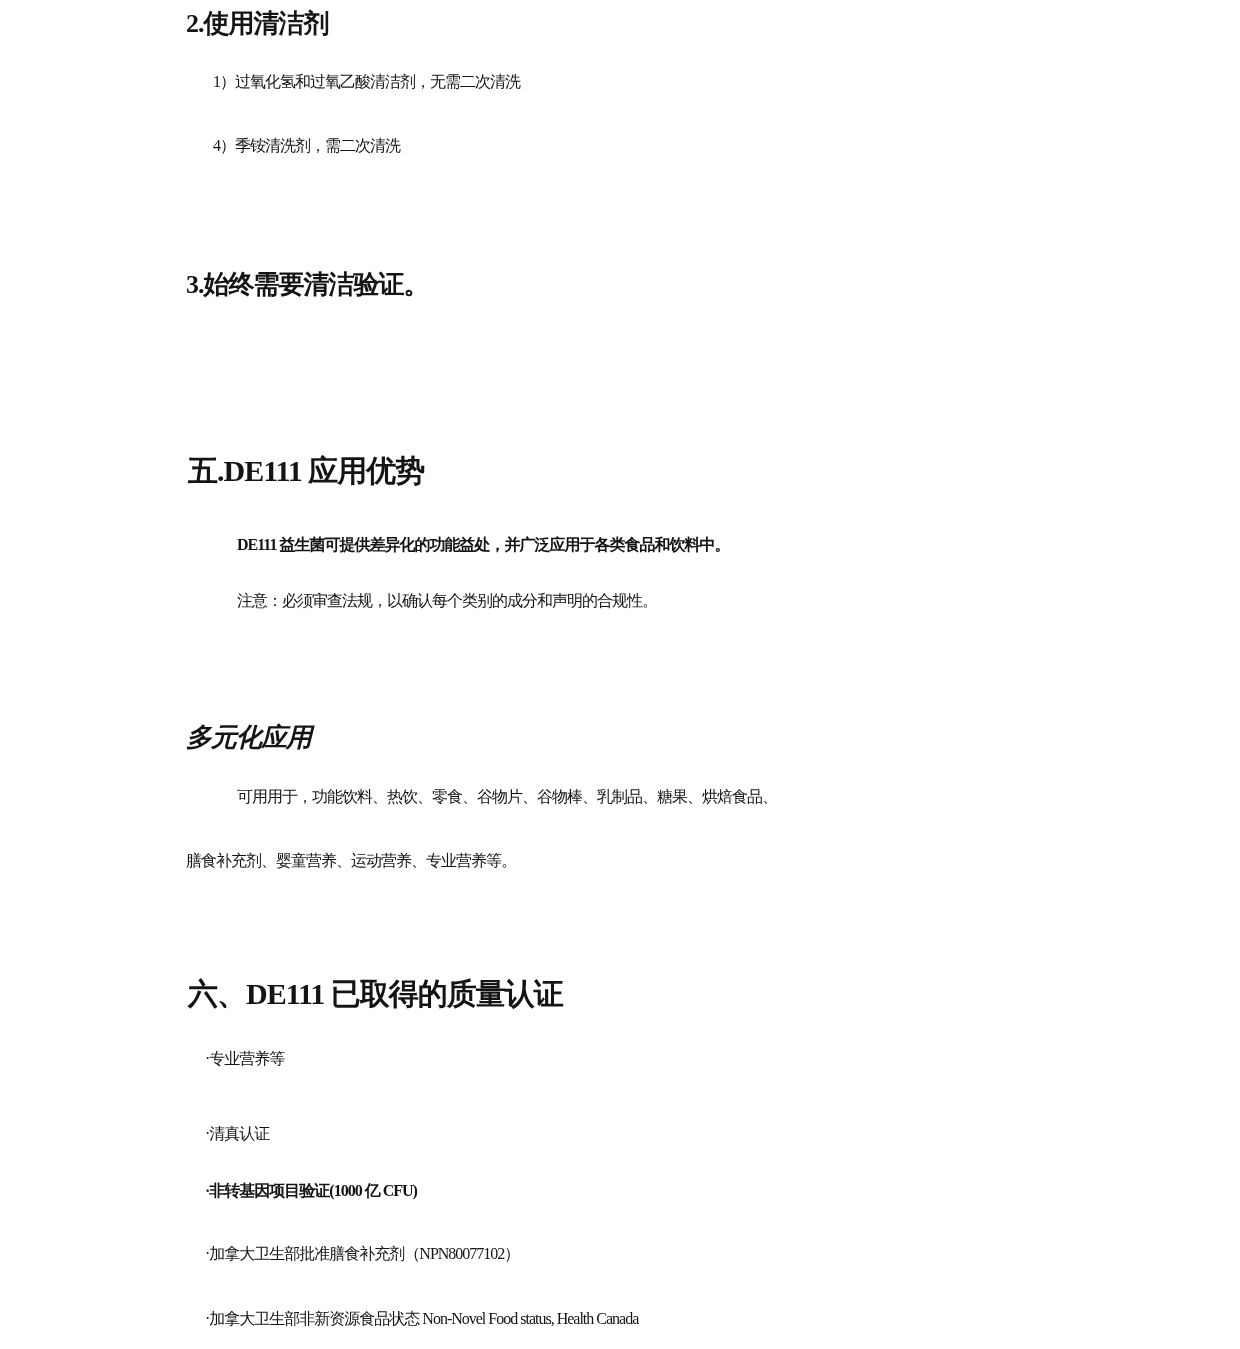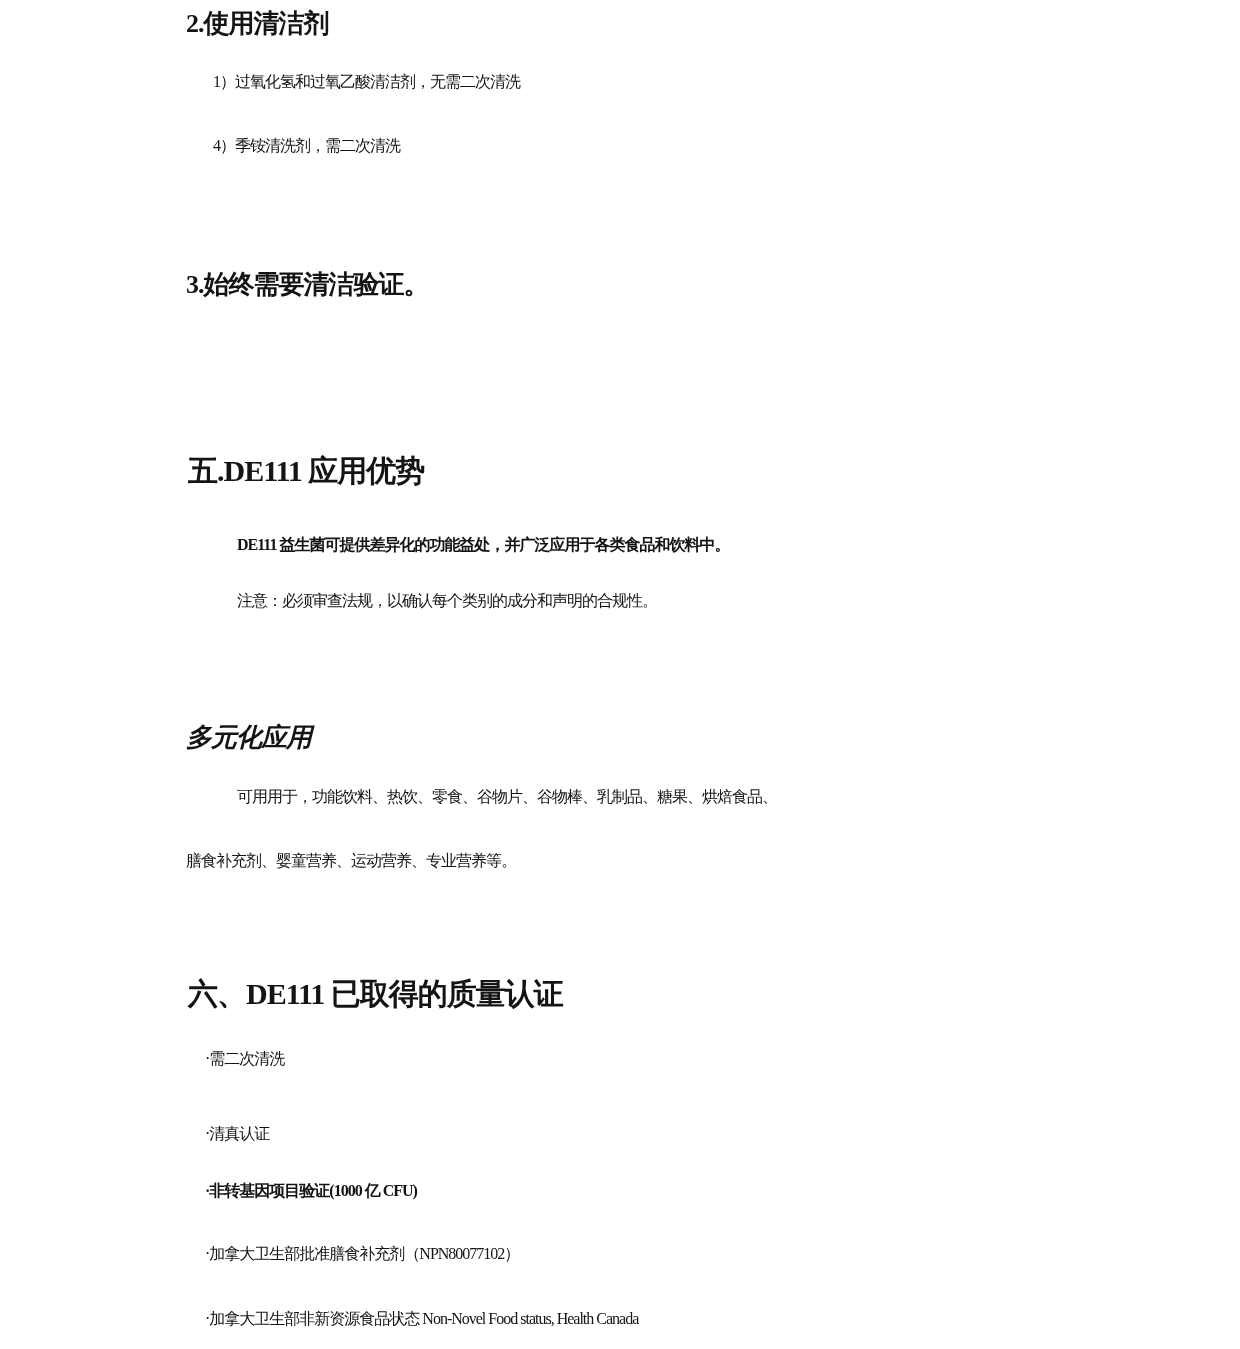--- a/index.html
+++ b/index.html
@@ -58,21 +58,21 @@
   <div class="blk body" style="top:591px;  left:237px;">注意：必须审查法规，以确认每个类别的成分和声明的合规性。</div>
 
   <div class="blk h3" style="top:722px;  left:186px;font-style:italic;">多元化应用</div>
 
   <div class="blk body" style="top:787px;  left:237px;">可用用于，功能饮料、热饮、零食、谷物片、谷物棒、乳制品、糖果、烘焙食品、</div>
 
   <div class="blk body" style="top:851px;  left:186px;">膳食补充剂、婴童营养、运动营养、专业营养等。</div>
 
   <div class="blk h2" style="top:975px;  left:188px;">六、DE111 已取得的质量认证</div>
 
-  <div class="blk body" style="top:1049px; left:205px;">·需二次清洗</div>
+  <div class="blk body" style="top:1049px; left:205px;">·专业营养等</div>
 
   <div class="blk body" style="top:1116px; left:205px;margin-top:8px;">·清真认证</div>
 
   <div class="blk body" style="top:1181px; left:205px;font-weight:bold;">·非转基因项目验证(1000 亿 CFU)</div>
 
   <div class="blk body" style="top:1244px; left:205px;">·加拿大卫生部批准膳食补充剂（NPN80077102）</div>
 
   <div class="blk body" style="top:1309px; left:205px;">·加拿大卫生部非新资源食品状态 Non-Novel Food status, Health Canada</div>
 
 </div>

